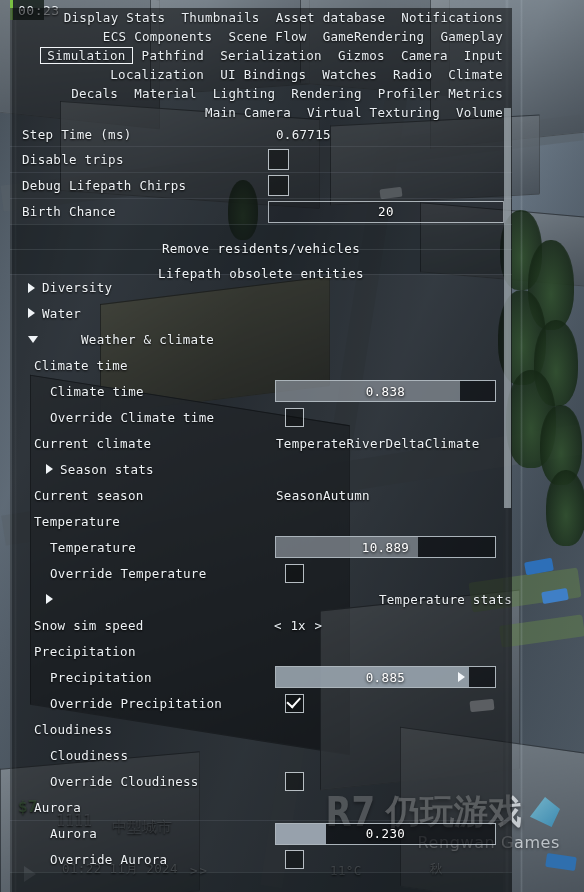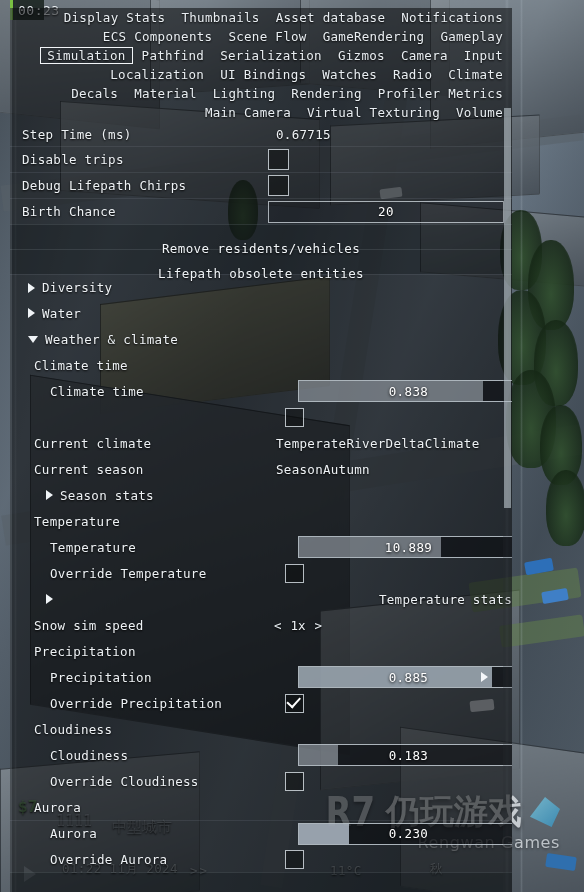--- a/index.html
+++ b/index.html
@@ -183,21 +183,21 @@
     background: rgba(10,12,14,.18);
     display: flex; align-items: center; justify-content: center;
   }
   .field .num {
     position: relative; z-index: 2;
     color: #fff; font-size: 12.5px;
     text-shadow: 0 1px 2px rgba(0,0,0,.95);
     letter-spacing: .4px;
   }
   .slider {
-    position: absolute; left: 288px; width: 221px; height: 22px;
+    position: absolute; left: 265px; width: 221px; height: 22px;
     border: 1.5px solid rgba(214,224,232,.78);
     background: rgba(8,10,12,.55);
     display: flex; align-items: center; justify-content: center;
     overflow: hidden;
   }
   .slider .fill {
     position: absolute; left: 0; top: 0; bottom: 0;
     background: rgba(196,206,216,.50);
   }
   .slider.bright .fill { background: rgba(176,188,200,.78); }
@@ -422,51 +422,52 @@
   </div>
 
   <div class="row sep" style="padding-left:18px;">
     <span class="arrow right"></span>
     <span class="rowlabel">Diversity</span>
   </div>
   <div class="row" style="padding-left:18px;">
     <span class="arrow right"></span>
     <span class="rowlabel">Water</span>
   </div>
-  <div class="row" style="padding-left:18px;">
+  <div class="row" style="padding-left:18px;gap:36px;">
     <span class="arrow down"></span>
     <span class="rowlabel">Weather &amp; climate</span>
   </div>
 
   <div class="row grouphdr">
     <span class="rowlabel">Climate time</span>
   </div>
   <div class="row sub2">
     <span class="rowlabel">Climate time</span>
     <span class="slider">
       <span class="fill" style="width:84%"></span>
       <span class="num">0.838</span>
     </span>
   </div>
   <div class="row sub2">
+    <span class="rowlabel">Override Climate time</span>
     <span class="cbox"></span>
   </div>
 
   <div class="row grouphdr">
     <span class="rowlabel">Current climate</span>
     <span class="valuetext">TemperateRiverDeltaClimate</span>
   </div>
-  <div class="row grouphdr">
-    <span class="rowlabel">Current season</span>
-    <span class="valuetext">SeasonAutumn</span>
-  </div>
-
   <div class="row" style="padding-left:36px;">
     <span class="arrow right"></span>
     <span class="rowlabel">Season stats</span>
+  </div>
+
+  <div class="row grouphdr">
+    <span class="rowlabel">Current season</span>
+    <span class="valuetext">SeasonAutumn</span>
   </div>
 
   <div class="row grouphdr">
     <span class="rowlabel">Temperature</span>
   </div>
   <div class="row sub2">
     <span class="rowlabel">Temperature</span>
     <span class="slider">
       <span class="fill" style="width:65%"></span>
       <span class="num">10.889</span>
@@ -507,24 +508,20 @@
     <span class="cbox">
       <span class="chk"></span>
     </span>
   </div>
 
   <div class="row grouphdr">
     <span class="rowlabel">Cloudiness</span>
   </div>
   <div class="row sub2">
     <span class="rowlabel">Cloudiness</span>
-    <span class="slider">
-      <span class="fill" style="width:18%"></span>
-      <span class="num">0.183</span>
-    </span>
   </div>
   <div class="row sub2">
     <span class="rowlabel">Override Cloudiness</span>
     <span class="cbox"></span>
   </div>
 
   <div class="row grouphdr">
     <span class="rowlabel">Aurora</span>
   </div>
   <div class="row sub2 sep">

